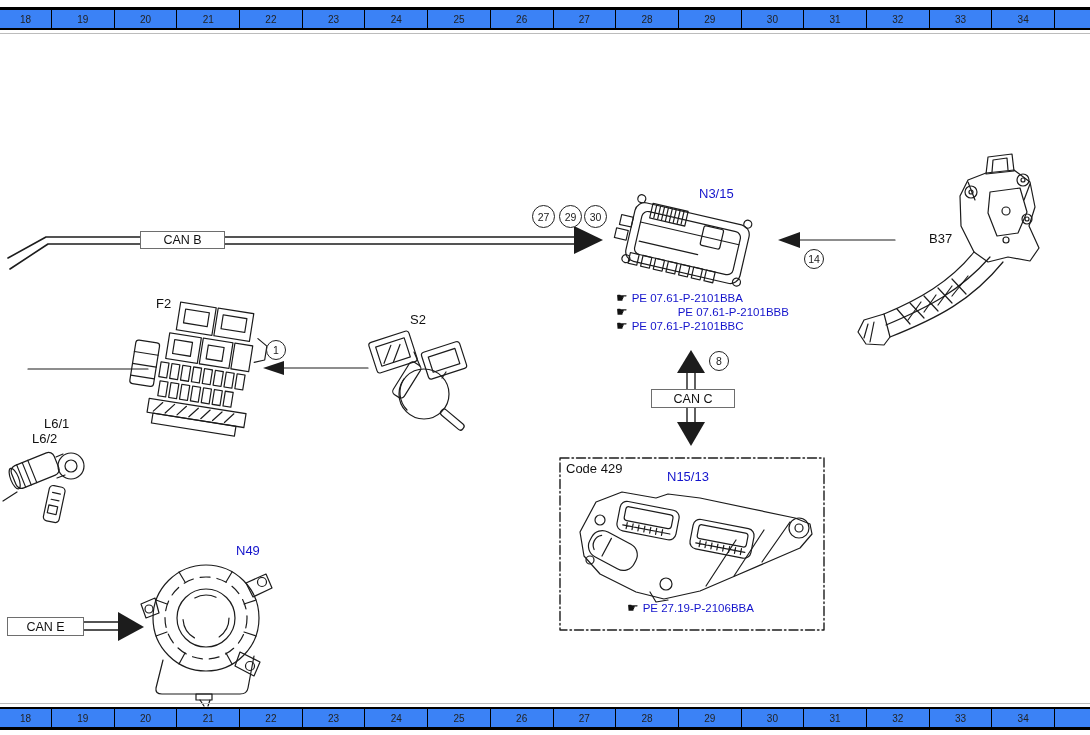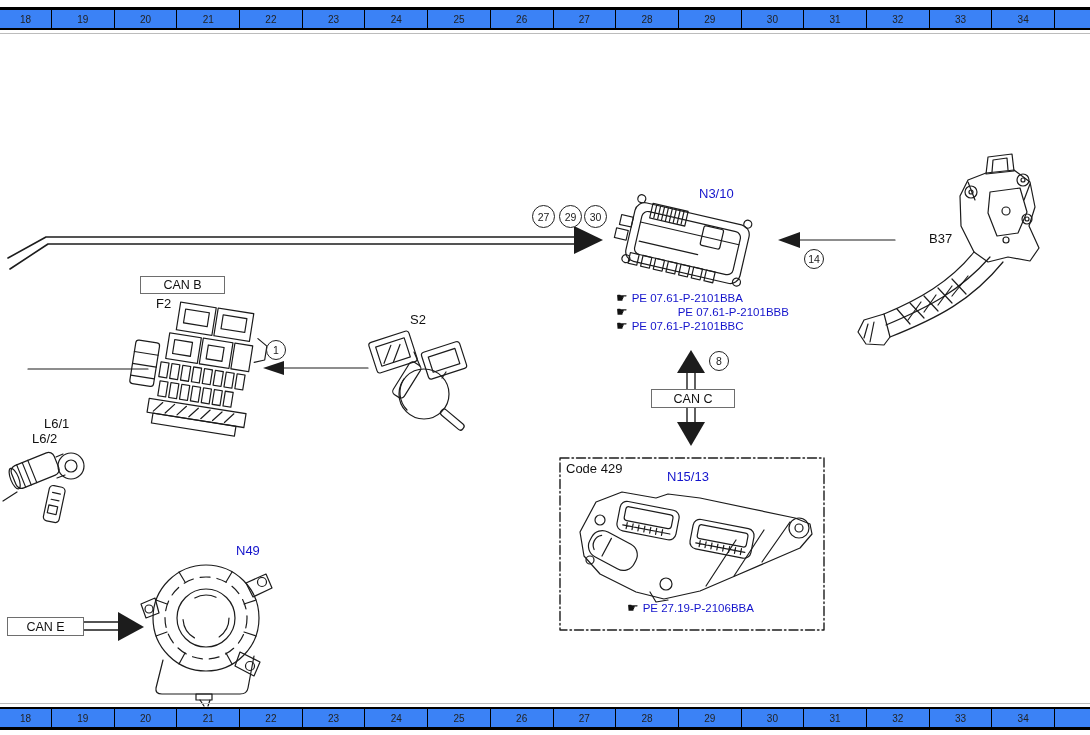--- a/index.html
+++ b/index.html
@@ -265,25 +265,25 @@
       <path d="M974 252 C950 282 918 300 884 314"></path>
       <path d="M1003 262 C972 300 938 318 890 337"></path>
       <path d="M990 257 C960 291 929 307 886 325"></path>
       <path d="M952 279 L966 294 M938 288 L952 303 M924 296 L938 311 M910 303 L924 318 M897 309 L910 324"></path>
       <path d="M968 276 L952 296 M952 286 L938 305 M936 295 L924 312 M921 302 L908 320"></path>
       <path d="M884 314 L864 320 L858 332 L866 344 L884 345 L890 337 Z"></path>
       <path d="M868 324 L864 338 M874 322 L870 342"></path>
     </g>
   </svg>
 
-  <div class="canbox" style="left:140px;top:231px;width:85px;height:18px;margin-top:45px;">CAN B</div>
+  <div class="canbox" style="left:140px;top:231px;width:85px;height:18px;">CAN B</div>
   <div class="canbox" style="left:651px;top:389px;width:84px;height:19px;">CAN C</div>
   <div class="canbox" style="left:7px;top:617px;width:77px;height:19px;text-align:right;">CAN E</div>
 
-  <div class="lbl blue" style="left: 699px; top: 186px; color: rgb(20, 20, 204);">N3/10</div>
+  <div class="lbl blue" style="left: 699px; top: 186px; color: rgb(20, 20, 204);">N3/15</div>
   <div class="lbl" style="left:929px;top:231px;">B37</div>
   <div class="lbl" style="left:156px;top:296px;">F2</div>
   <div class="lbl" style="left:410px;top:312px;">S2</div>
   <div class="lbl" style="left:44px;top:416px;">L6/1</div>
   <div class="lbl" style="left:32px;top:431px;">L6/2</div>
   <div class="lbl blue" style="left: 200px; top: 543px; color: rgb(20, 20, 204); margin-left: 36px;">N49</div>
   <div class="lbl blue" style="left: 667px; top: 469px; color: rgb(20, 20, 204);">N15/13</div>
   <div class="lbl" style="left:566px;top:461px;">Code 429</div>
 
   <div class="callout co-lg" style="left:532px;top:205px;">27</div>

